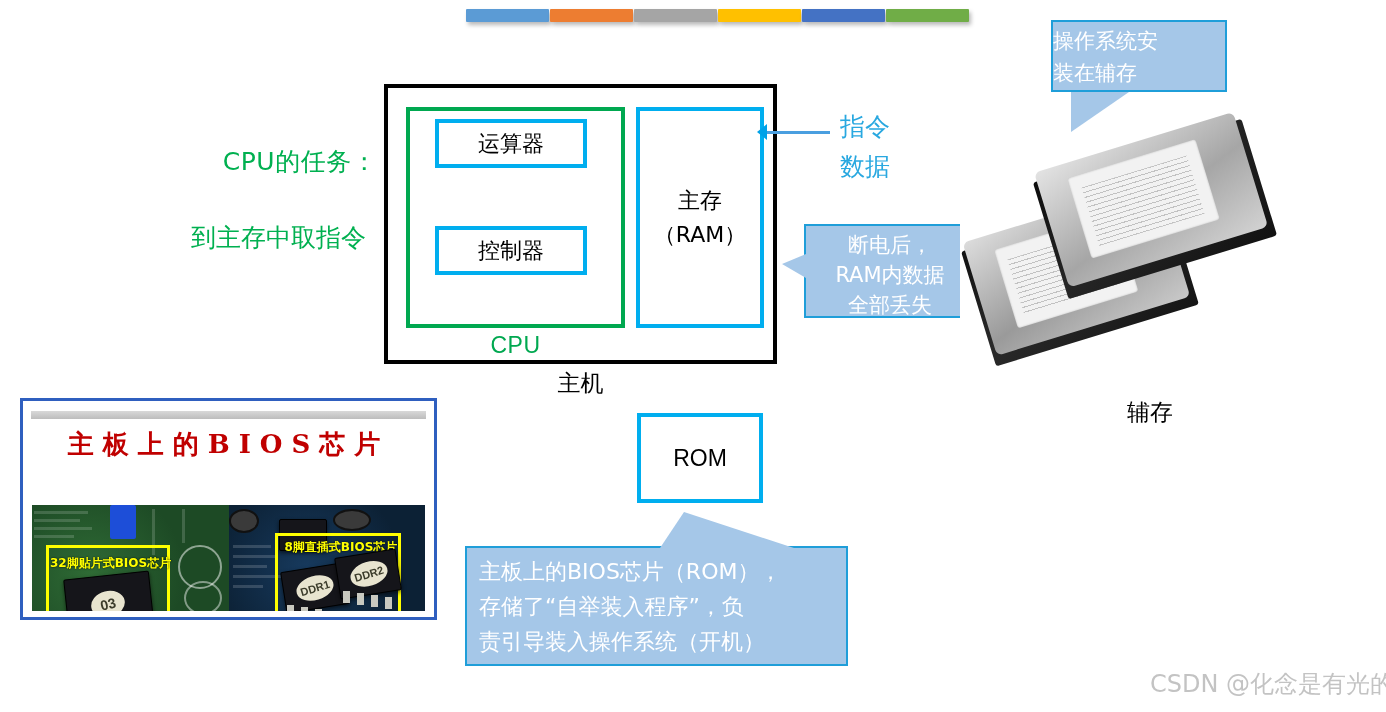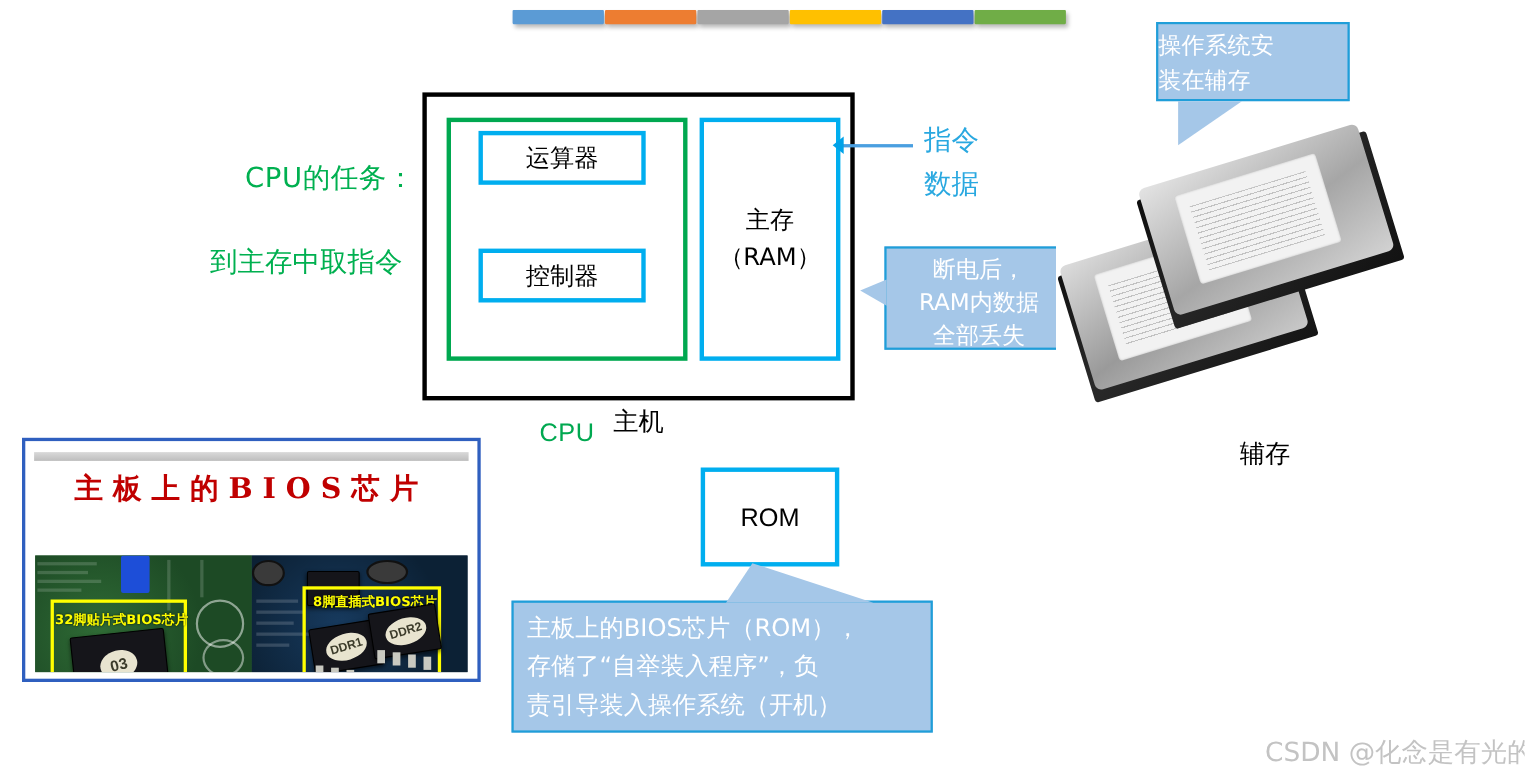--- a/index.html
+++ b/index.html
@@ -24,21 +24,21 @@
   .host-box{position:absolute;left:384px;top:84px;width:393px;height:280px;
             border:4px solid #000;box-sizing:border-box;background:#fff;}
   .cpu-box{position:absolute;left:18px;top:19px;width:219px;height:221px;
            border:4px solid #00a850;box-sizing:border-box;background:#fff;}
   .unit-box{position:absolute;left:47px;top:31px;width:152px;height:49px;
             border:4px solid #00aeef;box-sizing:border-box;background:#fff;
             display:flex;align-items:center;justify-content:center;
             font-size:22px;color:#000;font-family:"DejaVu Sans",sans-serif;}
   .unit-box.b2{top:138px;}
   .cpu-label{position:absolute;left:18px;top:244px;width:219px;text-align:center;
-             color:#00a850;font-size:23px;letter-spacing:.5px;margin-top:48px;}
+             color:#00a850;font-size:23px;letter-spacing:.5px;}
   .ram-box{position:absolute;left:248px;top:19px;width:128px;height:221px;
            border:4px solid #00aeef;box-sizing:border-box;background:#fff;
            display:flex;flex-direction:column;align-items:center;justify-content:center;
            font-size:22px;color:#000;line-height:34px;font-family:"DejaVu Sans",sans-serif;}
   .host-label{position:absolute;left:384px;top:368px;width:393px;text-align:center;
               font-size:23px;color:#000;font-family:"DejaVu Sans",sans-serif;}
 
   
   .arrow-line{position:absolute;left:764px;top:131px;width:66px;height:3px;background:#4a9fe0;}
   .arrow-head{position:absolute;left:757px;top:124px;width:0;height:0;
@@ -73,21 +73,21 @@
   #bios-callout{left:465px;top:546px;width:383px;height:120px;
                 font-size:22px;line-height:35px;text-align:left;padding:6px 0 0 12px;}
   #bios-callout .tail{position:absolute;left:193px;top:-36px;width:0;height:0;
       border-left:24px solid transparent;border-right:110px solid transparent;
       border-bottom:36px solid #a5c7e8;}
 
   
   .rom-box{position:absolute;left:637px;top:413px;width:126px;height:90px;
            border:4px solid #00aeef;box-sizing:border-box;background:#fff;
            display:flex;align-items:center;justify-content:center;
-           font-size:23px;color:#000;margin-top:12px;}
+           font-size:23px;color:#000;}
 
   
   .hdd-wrap{position:absolute;left:960px;top:152px;width:330px;height:230px;background:#fff;}
   .hdd{position:absolute;border-radius:4px;}
   .hdd .body{position:absolute;inset:0;border-radius:3px;}
   .hdd-label{position:absolute;background:#f2f2f2;border-radius:3px;
              box-shadow:inset 0 0 2px rgba(0,0,0,.25);}
   .hdd-label .lines{position:absolute;left:8%;top:16%;right:10%;bottom:12%;
              background:repeating-linear-gradient(to bottom,#9a9a9a 0px,#9a9a9a 1px,transparent 1px,transparent 5px);
              opacity:.55;}

